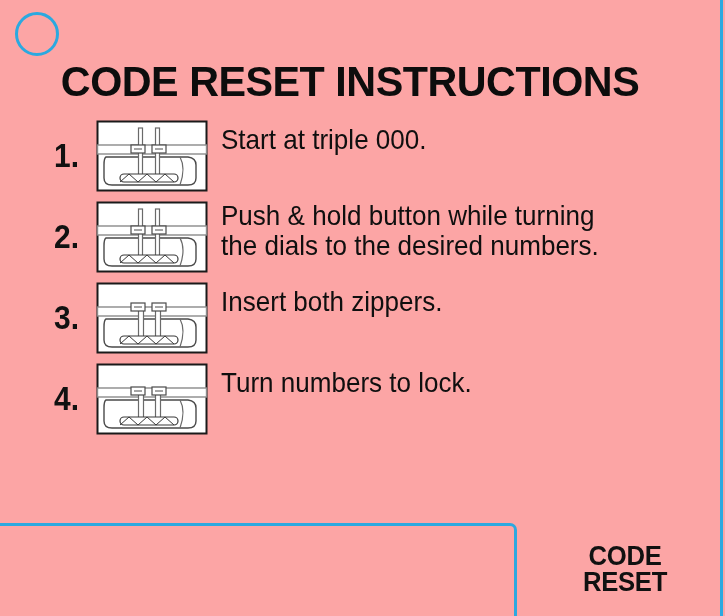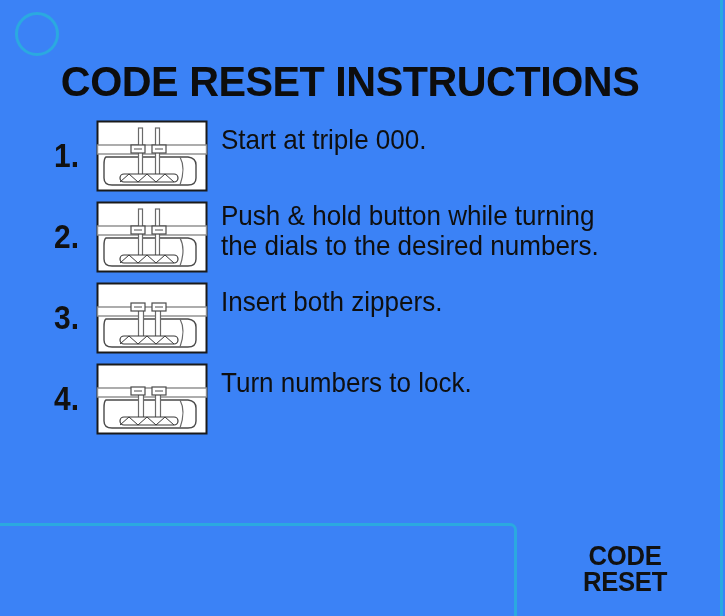--- a/index.html
+++ b/index.html
@@ -7,21 +7,21 @@
     padding: 0;
     background: #ffffff;
   }
   body {
     font-family: "Liberation Sans", sans-serif;
   }
   #page {
     position: relative;
     width: 725px;
     height: 616px;
-    background: #3b82f6;
+    background: #fca5a5;
     overflow: hidden;
   }
 
   
   .blue-circle {
     position: absolute;
     left: 15px;
     top: 12px;
     width: 44px;
     height: 44px;

